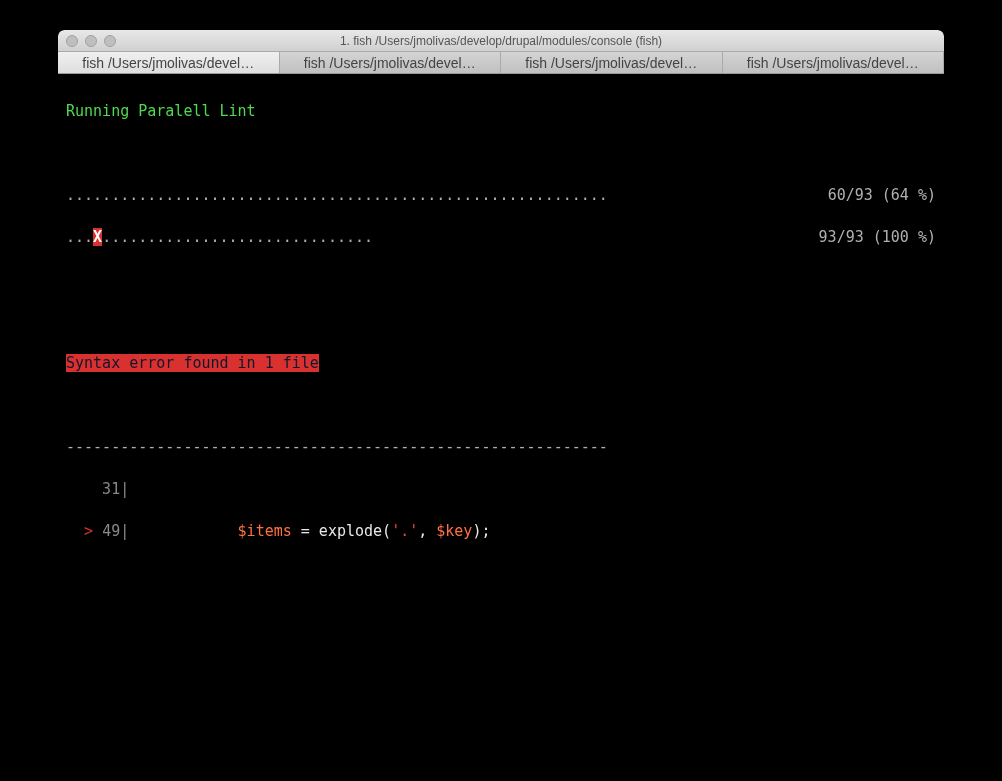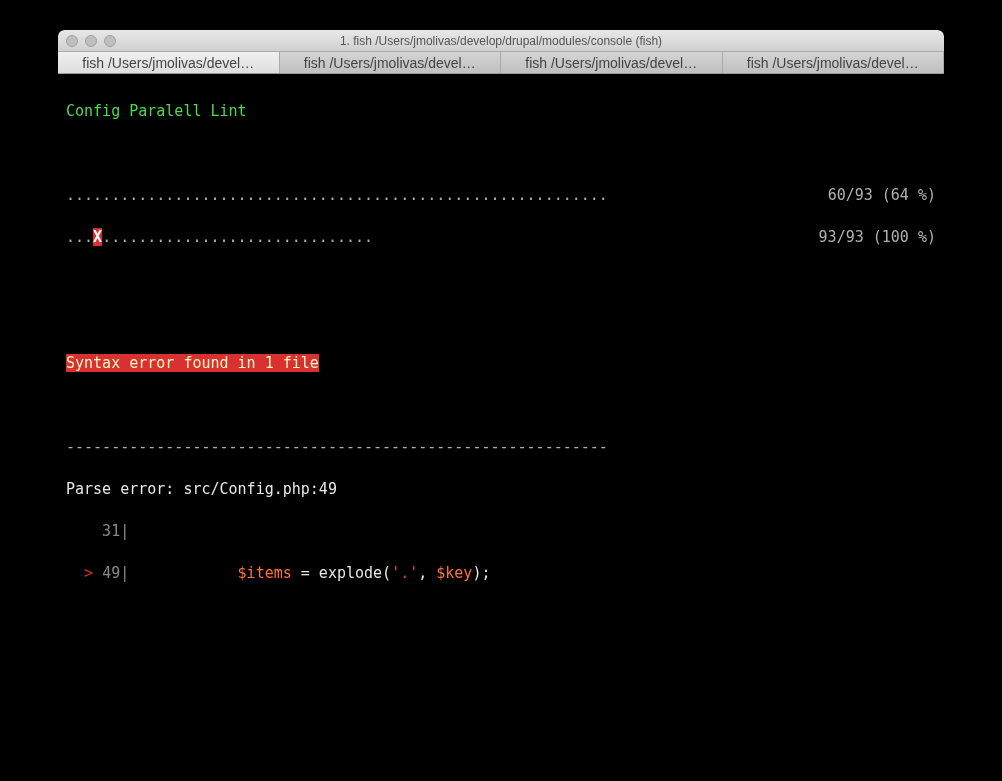--- a/index.html
+++ b/index.html
@@ -86,21 +86,21 @@
       line-height: 1.4;
       white-space: pre;
       font-family: "Menlo", "Monaco", "Consolas", monospace;
       font-size: 15px;
     }
     .green { color: #4ed94e; }
     .white { color: #e8e8e8; }
     .gray { color: #b0b0b0; }
     .dimgray { color: #888; }
     .red { color: #d93030; }
-    .bg-red { background: #d93030; color: #fef9c3; }
+    .bg-red { background: #d93030; color: #0f172a; }
     .err-x { background: #d93030; color: #fff; font-weight: bold; }
     .line { display: block; }
     .progress-row { display: flex; justify-content: space-between; width: 100%; }
     .code-var { color: #ff7040; }
     .code-str { color: #f04040; }
   </style>
 </head>
 <body>
 
 <div class="window">
@@ -114,30 +114,29 @@
   </div>
 
   <div class="tabbar">
     <div class="tab active">fish  /Users/jmolivas/devel…</div>
     <div class="tab">fish  /Users/jmolivas/devel…</div>
     <div class="tab">fish  /Users/jmolivas/devel…</div>
     <div class="tab">fish  /Users/jmolivas/devel…</div>
   </div>
 
   <div class="terminal">
-<span class="line green">Config Paralell Lint</span>
+<span class="line green">Running Paralell Lint</span>
 <span class="line"> </span>
 <span class="line progress-row"><span class="gray">............................................................</span><span class="gray">60/93 (64 %)</span></span>
 <span class="line progress-row"><span><span class="gray">...</span><span class="err-x">X</span><span class="gray">..............................</span></span><span class="gray">93/93 (100 %)</span></span>
 <span class="line"> </span>
 <span class="line"> </span>
 <span class="line"><span class="bg-red">Syntax error found in 1 file</span></span>
 <span class="line"> </span>
 <span class="line gray">------------------------------------------------------------</span>
-<span class="line white">Parse error: src/Config.php:49</span>
 <span class="line"><span class="dimgray">    31|</span></span>
 <span class="line"><span class="red">  &gt; </span><span class="dimgray">49|</span><span>            </span><span class="code-var">$items</span><span class="white"> = explode(</span><span class="code-str">'.'</span><span class="white">, </span><span class="code-var">$key</span><span class="white">);</span></span>
 
 
 
 
     
   </div>
 </div>
 

